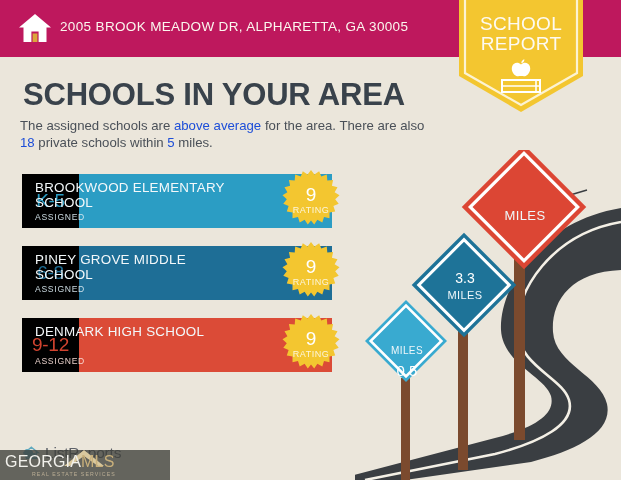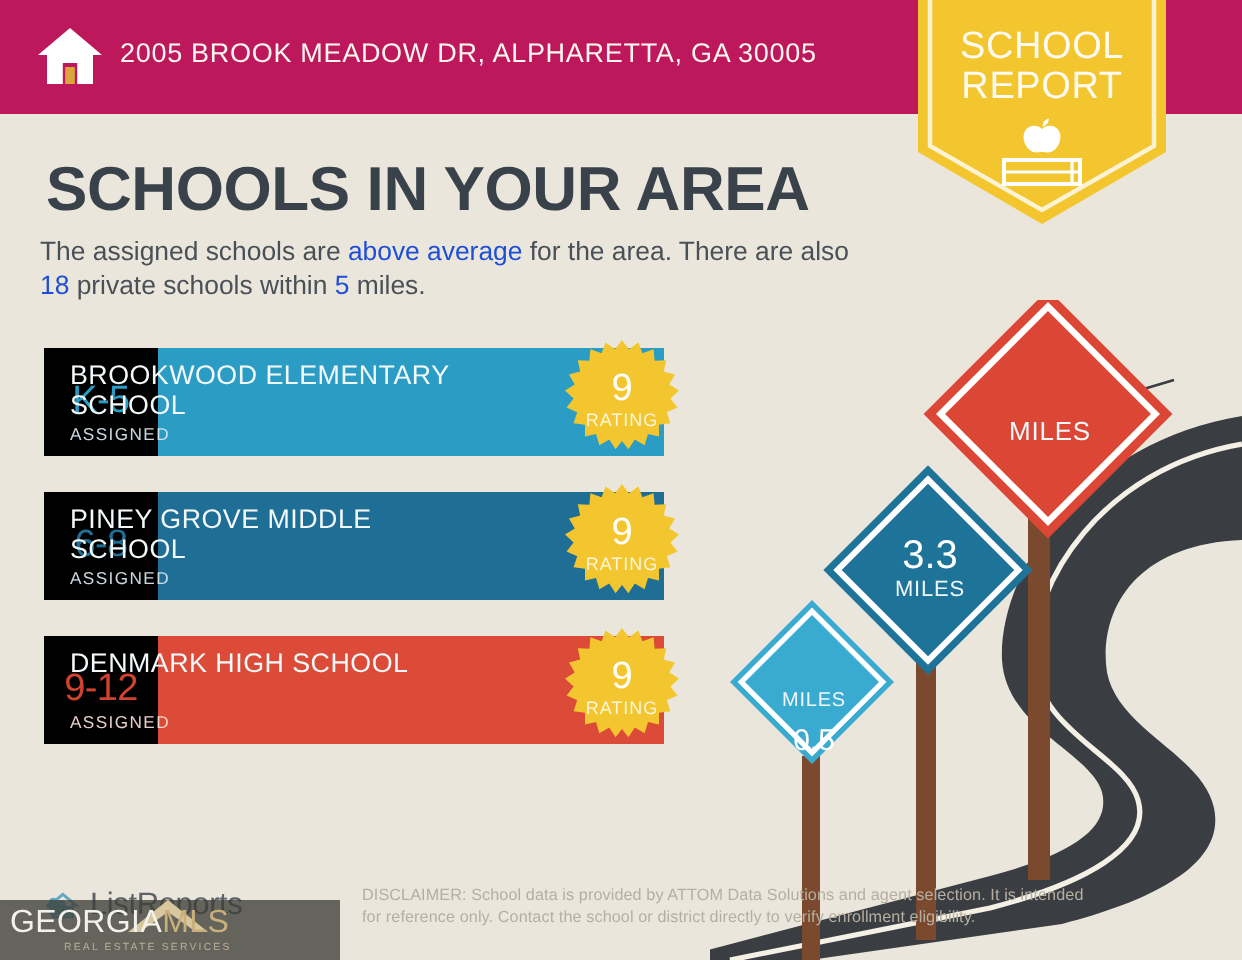--- a/index.html
+++ b/index.html
@@ -330,35 +330,34 @@
       <g>
         <rect x="125" y="13" width="88" height="88" transform="rotate(45 169 57)" fill="#DC4634"></rect>
         <rect x="131" y="19" width="76" height="76" transform="rotate(45 169 57)" fill="none" stroke="#FFFFFF" stroke-width="3.2"></rect>
       </g>
     </svg>
 
     
     <div class="sign-value" style="left:26px; top:180px; width:52px; font-size:15px;margin-top:32px;">0.5</div>
     <div class="sign-unit" style="left:26px; top:195px; width:52px; font-size:10px;">MILES</div>
 
-    <div class="sign-value" style="left:79px; top:120px; width:62px; font-size:20px;">3.3</div>
+    <div class="sign-value" style="left:79px; top:120px; width:62px; font-size:14px;">3.3</div>
     <div class="sign-unit" style="left:79px; top:139px; width:62px; font-size:11px;">MILES</div>
 
     <div class="sign-unit" style="left:133px; top:60px; width:74px; font-size:13px;">MILES</div>
   </div>
 
   <div class="lr-logo">
     <svg width="19" height="19" viewBox="0 0 19 19">
       <path d="M3 11.5 C1.2 11.5 0.6 9.2 2.3 8.4 C2.2 5.6 6.2 5 7.2 7.3 C9.3 6.2 11.5 7.9 10.9 10 L13.5 10 L13.5 14.5 L3 14.5 Z" fill="#5FA9BE"></path>
       <path d="M9.4 4.2 L16 9.6 L14.3 9.6 L14.3 15.4 L4.6 15.4 L4.6 9.6 L2.9 9.6 Z" fill="none" stroke="#5FA9BE" stroke-width="1.4"></path>
     </svg>
     <span class="lr-name">ListReports</span>
   </div>
 
-  <div class="disclaimer">DISCLAIMER: School data is provided by ATTOM Data Solutions and agent selection. It is intended for reference only. Contact the school or district directly to verify enrollment eligibility.</div>
 
   <div class="mls-watermark">
     <svg class="mls-roof" width="48" height="22" viewBox="0 0 48 22">
       <path d="M4 20 L24 4 L44 20 L38 20 L24 10 L10 20 Z" fill="#D9C89E"></path>
     </svg>
     <div class="mls-line1"><span class="mls-georgia">GEORGIA</span><span class="mls-mls">MLS</span></div>
     <div class="mls-line2">REAL ESTATE SERVICES</div>
   </div>
 
 </div>

